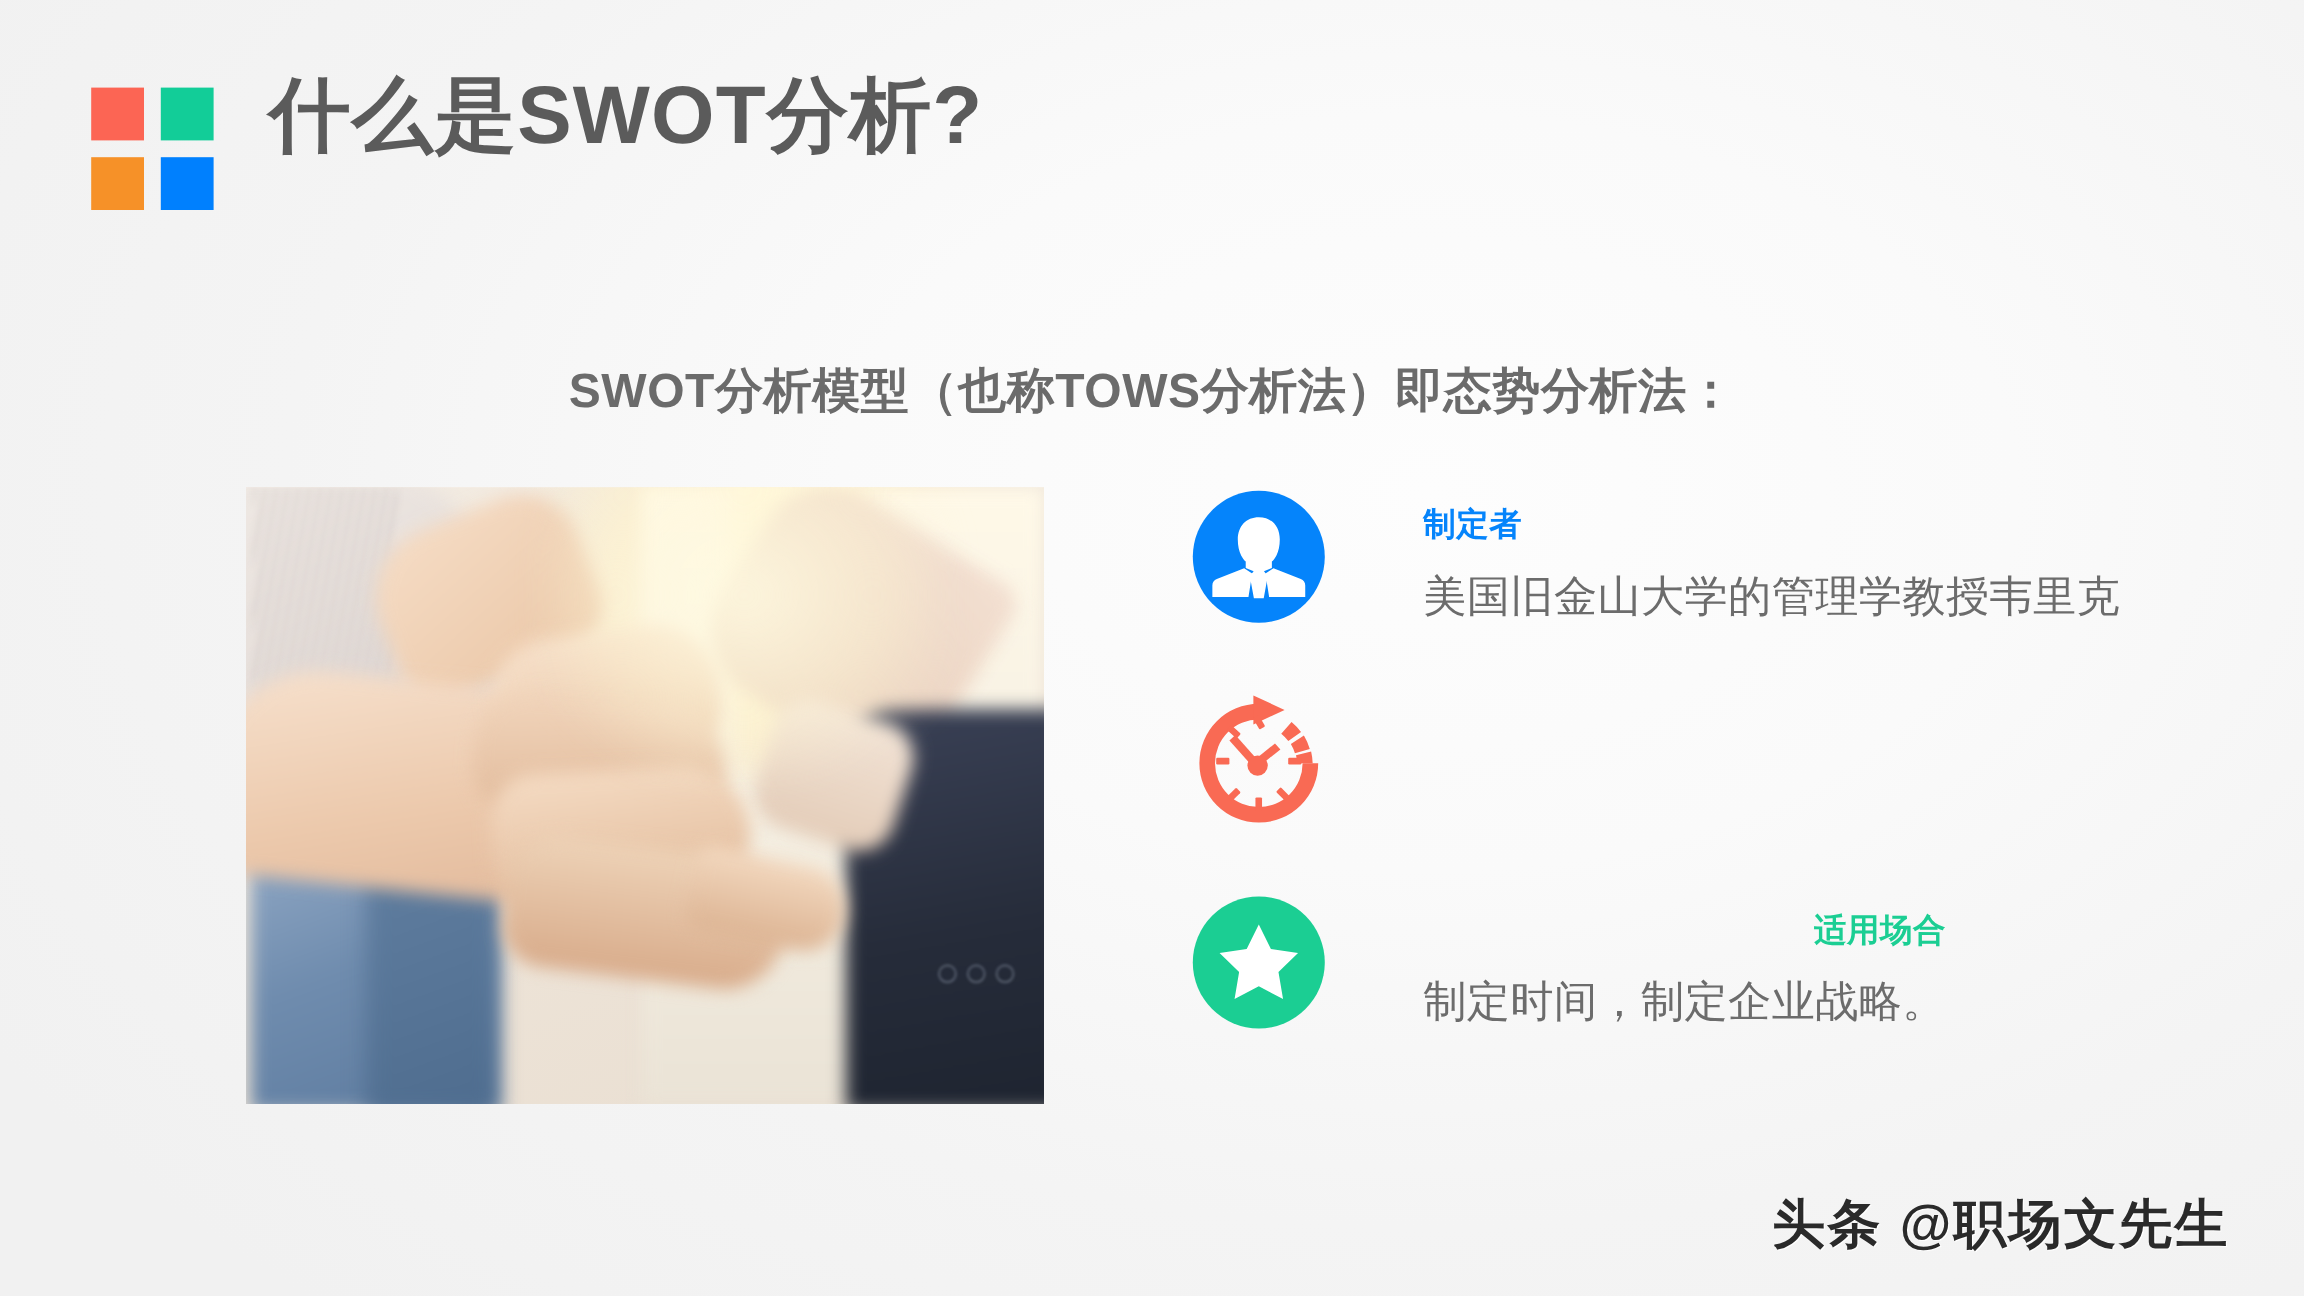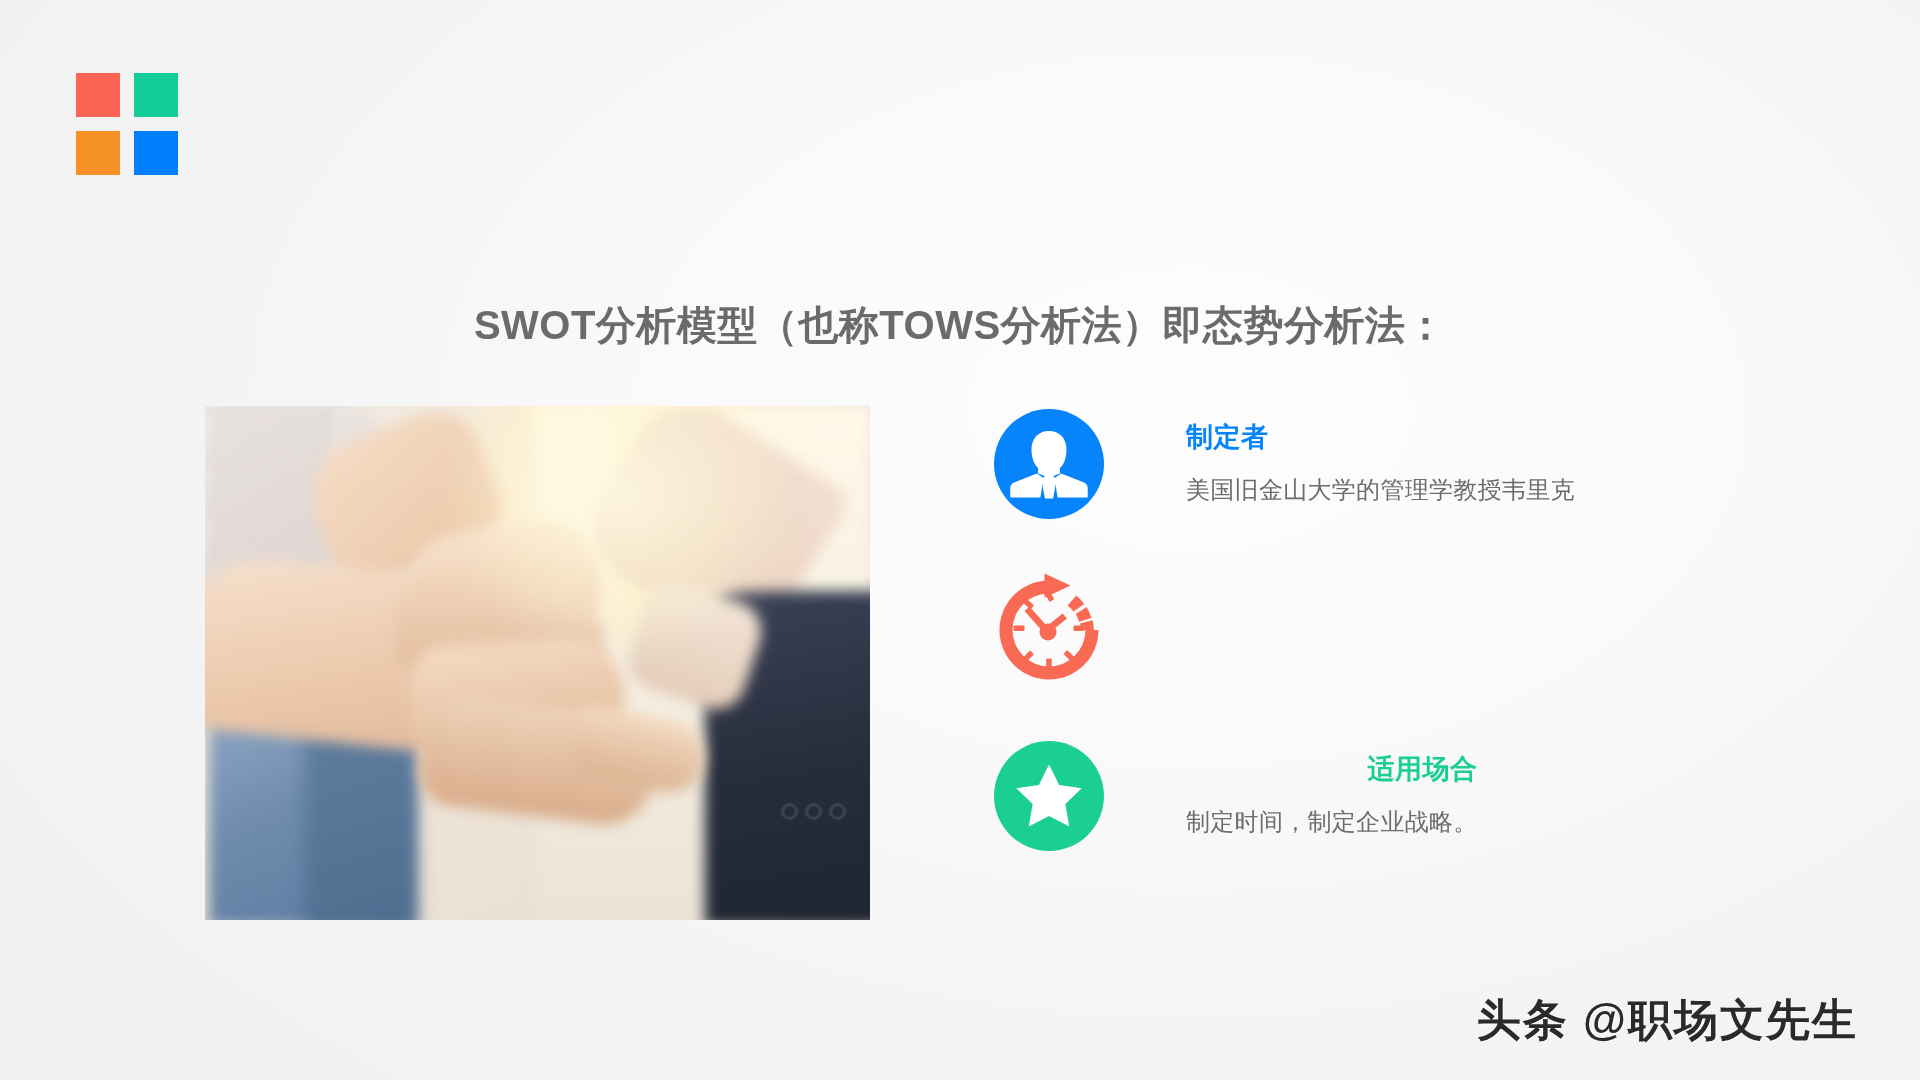--- a/index.html
+++ b/index.html
@@ -205,29 +205,30 @@
     flex: 0 0 auto;
     width: 118px;
     height: 118px;
     display: flex;
     align-items: center;
     justify-content: center;
   }
   .feature-body {
     margin-left: 78px;
     padding-top: 14px;
+    font-family: Liberation Mono, monospace;
   }
   .feature-heading {
     font-size: 27px;
     font-weight: bold;
     margin-bottom: 16px;
     letter-spacing: 0.5px;
   }
   .feature-text {
-    font-size: 24px;
+    font-size: 36px;
     color: #6c6c6c;
     line-height: 1.6;
     letter-spacing: 0.3px;
   }
   .feature-text div { white-space: nowrap; }
 
   
   .watermark {
     position: absolute;
     right: 62px;
@@ -245,20 +246,21 @@
 
 <div class="slide">
 
   <div class="logo-grid">
     <div class="logo-sq" style="background:#fc6554"></div>
     <div class="logo-sq" style="background:#12cd98"></div>
     <div class="logo-sq" style="background:#f69128"></div>
     <div class="logo-sq" style="background:#0080fe"></div>
   </div>
 
+  <div class="page-title">什么是SWOT分析?</div>
 
   <div class="subtitle">SWOT分析模型（也称TOWS分析法）即态势分析法：</div>
 
   <div class="photo-frame">
     <div class="photo-scene">
       <div class="ph ph-wall"></div>
       <div class="ph ph-window"></div>
       <div class="ph ph-shirt-left"></div>
       <div class="ph ph-shirt-stripe"></div>
       <div class="ph ph-jeans"></div>

